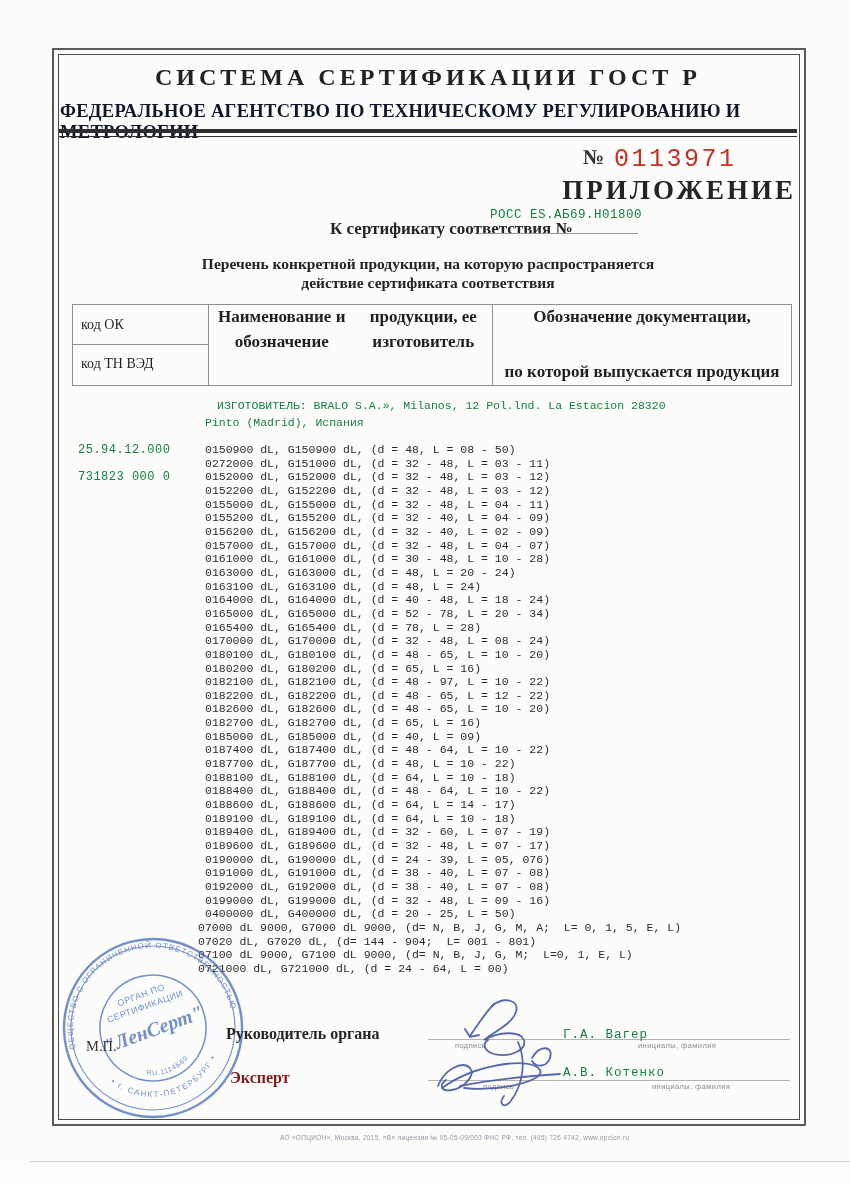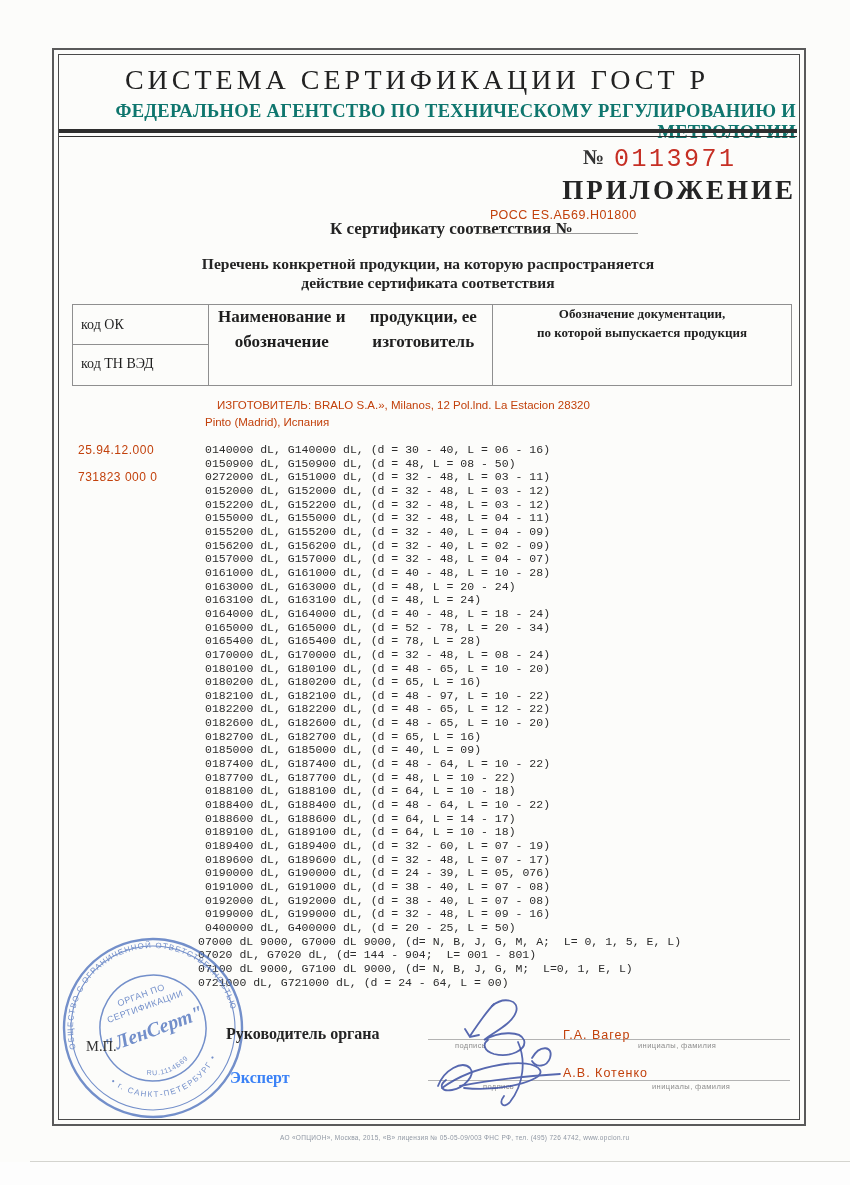--- a/index.html
+++ b/index.html
@@ -4,61 +4,61 @@
 <style>
   html,body{margin:0;padding:0;background:#ffffff;}
   .sheet{
     position:relative;width:850px;height:1185px;overflow:hidden;
     background:#fcfcfa;
     font-family:"Liberation Serif", serif;color:#1f1f1f;
   }
   
   .frame-outer{position:absolute;left:52px;top:48px;width:750px;height:1074px;border:2px solid #5a5a5a;}
   .frame-inner{position:absolute;left:58px;top:54px;width:740px;height:1064px;border:1px solid #4a4a4a;}
-  .hdr1{position:absolute;left:49px;top:64px;width:736px;text-align:center;
-        font-size:28px;font-weight:normal;letter-spacing:4px;color:#222;}
-  .hdr2{position:absolute;left:60px;top:101px;width:736px;text-align:right;
-        font-size:18.5px;font-weight:bold;letter-spacing:0.3px;color:#0f766e;}
+  .hdr1{position:absolute;left:60px;top:64px;width:736px;text-align:center;
+        font-size:24px;font-weight:bold;letter-spacing:4px;color:#222;}
+  .hdr2{position:absolute;left:60px;top:101px;width:736px;text-align:left;
+        font-size:18.5px;font-weight:bold;letter-spacing:0.3px;color:#0f172a;}
   .hdr-divider{position:absolute;left:59px;top:129px;width:738px;height:3px;
         border-top:4px solid #2e2e2e;border-bottom:1px solid #2e2e2e;}
   .certno{position:absolute;left:583px;top:145px;display:flex;align-items:flex-start;gap:10px;}
   .certno .nosign{font-size:21px;font-weight:bold;color:#333;}
   .certno .red{font-family:"Liberation Mono", monospace;font-size:25px;color:#c62f24;letter-spacing:2.5px;}
   .doc-title{position:absolute;left:60px;top:175px;width:736px;text-align:right;
         font-size:27px;font-weight:bold;letter-spacing:3px;color:#242424;}
   .ref-label{position:absolute;left:330px;top:219px;font-size:17px;font-weight:bold;color:#242424;}
   .ref-value{position:absolute;left:490px;top:208px;font-family:"Liberation Mono", monospace;font-size:12.5px;color:#333;letter-spacing:0.5px;}
   .ref-line{position:absolute;left:478px;top:233px;width:160px;border-top:1px solid #9a9a9a;}
   .sub1{position:absolute;left:60px;top:255px;width:736px;text-align:center;font-size:15.5px;font-weight:bold;color:#242424;}
   .sub2{position:absolute;left:60px;top:274px;width:736px;text-align:center;font-size:15.5px;font-weight:bold;color:#242424;}
   
   .ptable{position:absolute;left:72px;top:304px;width:718px;height:80px;border:1px solid #8f8f8f;display:flex;}
   .pt-col1{width:135px;border-right:1px solid #8f8f8f;display:flex;flex-direction:column;}
   .pt-c1r1{height:40px;border-bottom:1px solid #8f8f8f;padding:12px 0 0 8px;font-size:14px;box-sizing:border-box;}
   .pt-c1r2{flex:1;padding:11px 0 0 8px;font-size:14px;box-sizing:border-box;}
   .pt-col2{width:283px;border-right:1px solid #8f8f8f;display:flex;flex-direction:row;justify-content:center;
            text-align:center;font-size:17px;font-weight:bold;line-height:1.45;}
-  .pt-col3{flex:1;display:flex;flex-direction:column;justify-content:flex-start;text-align:center;
-           font-size:13px;font-weight:bold;line-height:1.45;}
-  
-  .mono{font-family:Liberation Sans, sans-serif;color:#c2410c;text-align:right;}
+  .pt-col3{flex:1;display:flex;flex-direction:column;justify-content:space-between;text-align:center;
+           font-size:17px;font-weight:bold;line-height:1.45;}
+  
+  .mono{font-family:Liberation Mono, monospace;color:#15803d;text-align:right;}
   .mfg1{position:absolute;left:205px;top:399px;font-size:11.5px;white-space:pre;padding-left:12px;}
   .mfg2{position:absolute;left:205px;top:416px;font-size:11.5px;white-space:pre;}
   .code-ok{position:absolute;left:78px;top:443px;font-size:12px;letter-spacing:0.5px;}
   .code-tnved{position:absolute;left:78px;top:470px;font-size:12px;letter-spacing:0.5px;}
   .products{position:absolute;left:205px;top:443px;}
   .pline{font-family:"Liberation Mono", monospace;font-size:11.5px;color:#2b2b2b;
          height:13.66px;line-height:13.66px;white-space:pre;}
   .pline.pshift{margin-left:-7px;}
   
   .stamp{position:absolute;left:55px;top:930px;width:196px;height:196px;opacity:0.78;}
   .mp{position:absolute;left:86px;top:1038px;font-size:14.5px;color:#333;}
   
   .sig-label1{position:absolute;left:226px;top:1025px;font-size:16px;font-weight:bold;color:#242424;}
-  .sig-label2{position:absolute;left:230px;top:1069px;font-size:16px;font-weight:bold;color:#3b82f6;}
+  .sig-label2{position:absolute;left:230px;top:1069px;font-size:16px;font-weight:bold;color:#7f1d1d;}
   .sig-line1{position:absolute;left:428px;top:1039px;width:362px;border-top:1px solid #b3b3b3;}
   .sig-line2{position:absolute;left:428px;top:1080px;width:362px;border-top:1px solid #b3b3b3;}
   .cap{position:absolute;font-family:"Liberation Sans", sans-serif;font-size:7.5px;color:#8c8c8c;letter-spacing:0.4px;}
   .cap-p1{left:455px;top:1041px;}
   .cap-p2{left:483px;top:1082px;}
   .cap-n1{left:638px;top:1041px;}
   .cap-n2{left:652px;top:1082px;}
   .sig-name1{position:absolute;left:563px;top:1028px;font-size:12.5px;letter-spacing:1px;}
   .sig-name2{position:absolute;left:563px;top:1066px;font-size:12.5px;letter-spacing:1px;}
   .autograph{position:absolute;pointer-events:none;}
@@ -110,30 +110,29 @@
     </div>
   </div>
 
   <div class="mfg1 mono">ИЗГОТОВИТЕЛЬ: BRALO S.A.», Milanos, 12 Pol.lnd. La Estacion 28320</div>
   <div class="mfg2 mono">Pinto (Madrid), Испания</div>
 
   <div class="code-ok mono">25.94.12.000</div>
   <div class="code-tnved mono">731823 000 0</div>
 
   <div class="products" id="products">
-      <div class="pline">0140000 dL, G140000 dL, (d = 30 - 40, L = 06 - 16)</div>
       <div class="pline">0150900 dL, G150900 dL, (d = 48, L = 08 - 50)</div>
       <div class="pline">0272000 dL, G151000 dL, (d = 32 - 48, L = 03 - 11)</div>
       <div class="pline">0152000 dL, G152000 dL, (d = 32 - 48, L = 03 - 12)</div>
       <div class="pline">0152200 dL, G152200 dL, (d = 32 - 48, L = 03 - 12)</div>
       <div class="pline">0155000 dL, G155000 dL, (d = 32 - 48, L = 04 - 11)</div>
       <div class="pline">0155200 dL, G155200 dL, (d = 32 - 40, L = 04 - 09)</div>
       <div class="pline">0156200 dL, G156200 dL, (d = 32 - 40, L = 02 - 09)</div>
       <div class="pline">0157000 dL, G157000 dL, (d = 32 - 48, L = 04 - 07)</div>
-      <div class="pline">0161000 dL, G161000 dL, (d = 40 - 48, L = 10 - 28)</div>
+      <div class="pline">0161000 dL, G161000 dL, (d = 30 - 48, L = 10 - 28)</div>
       <div class="pline">0163000 dL, G163000 dL, (d = 48, L = 20 - 24)</div>
       <div class="pline">0163100 dL, G163100 dL, (d = 48, L = 24)</div>
       <div class="pline">0164000 dL, G164000 dL, (d = 40 - 48, L = 18 - 24)</div>
       <div class="pline">0165000 dL, G165000 dL, (d = 52 - 78, L = 20 - 34)</div>
       <div class="pline">0165400 dL, G165400 dL, (d = 78, L = 28)</div>
       <div class="pline">0170000 dL, G170000 dL, (d = 32 - 48, L = 08 - 24)</div>
       <div class="pline">0180100 dL, G180100 dL, (d = 48 - 65, L = 10 - 20)</div>
       <div class="pline">0180200 dL, G180200 dL, (d = 65, L = 16)</div>
       <div class="pline">0182100 dL, G182100 dL, (d = 48 - 97, L = 10 - 22)</div>
       <div class="pline">0182200 dL, G182200 dL, (d = 48 - 65, L = 12 - 22)</div>

